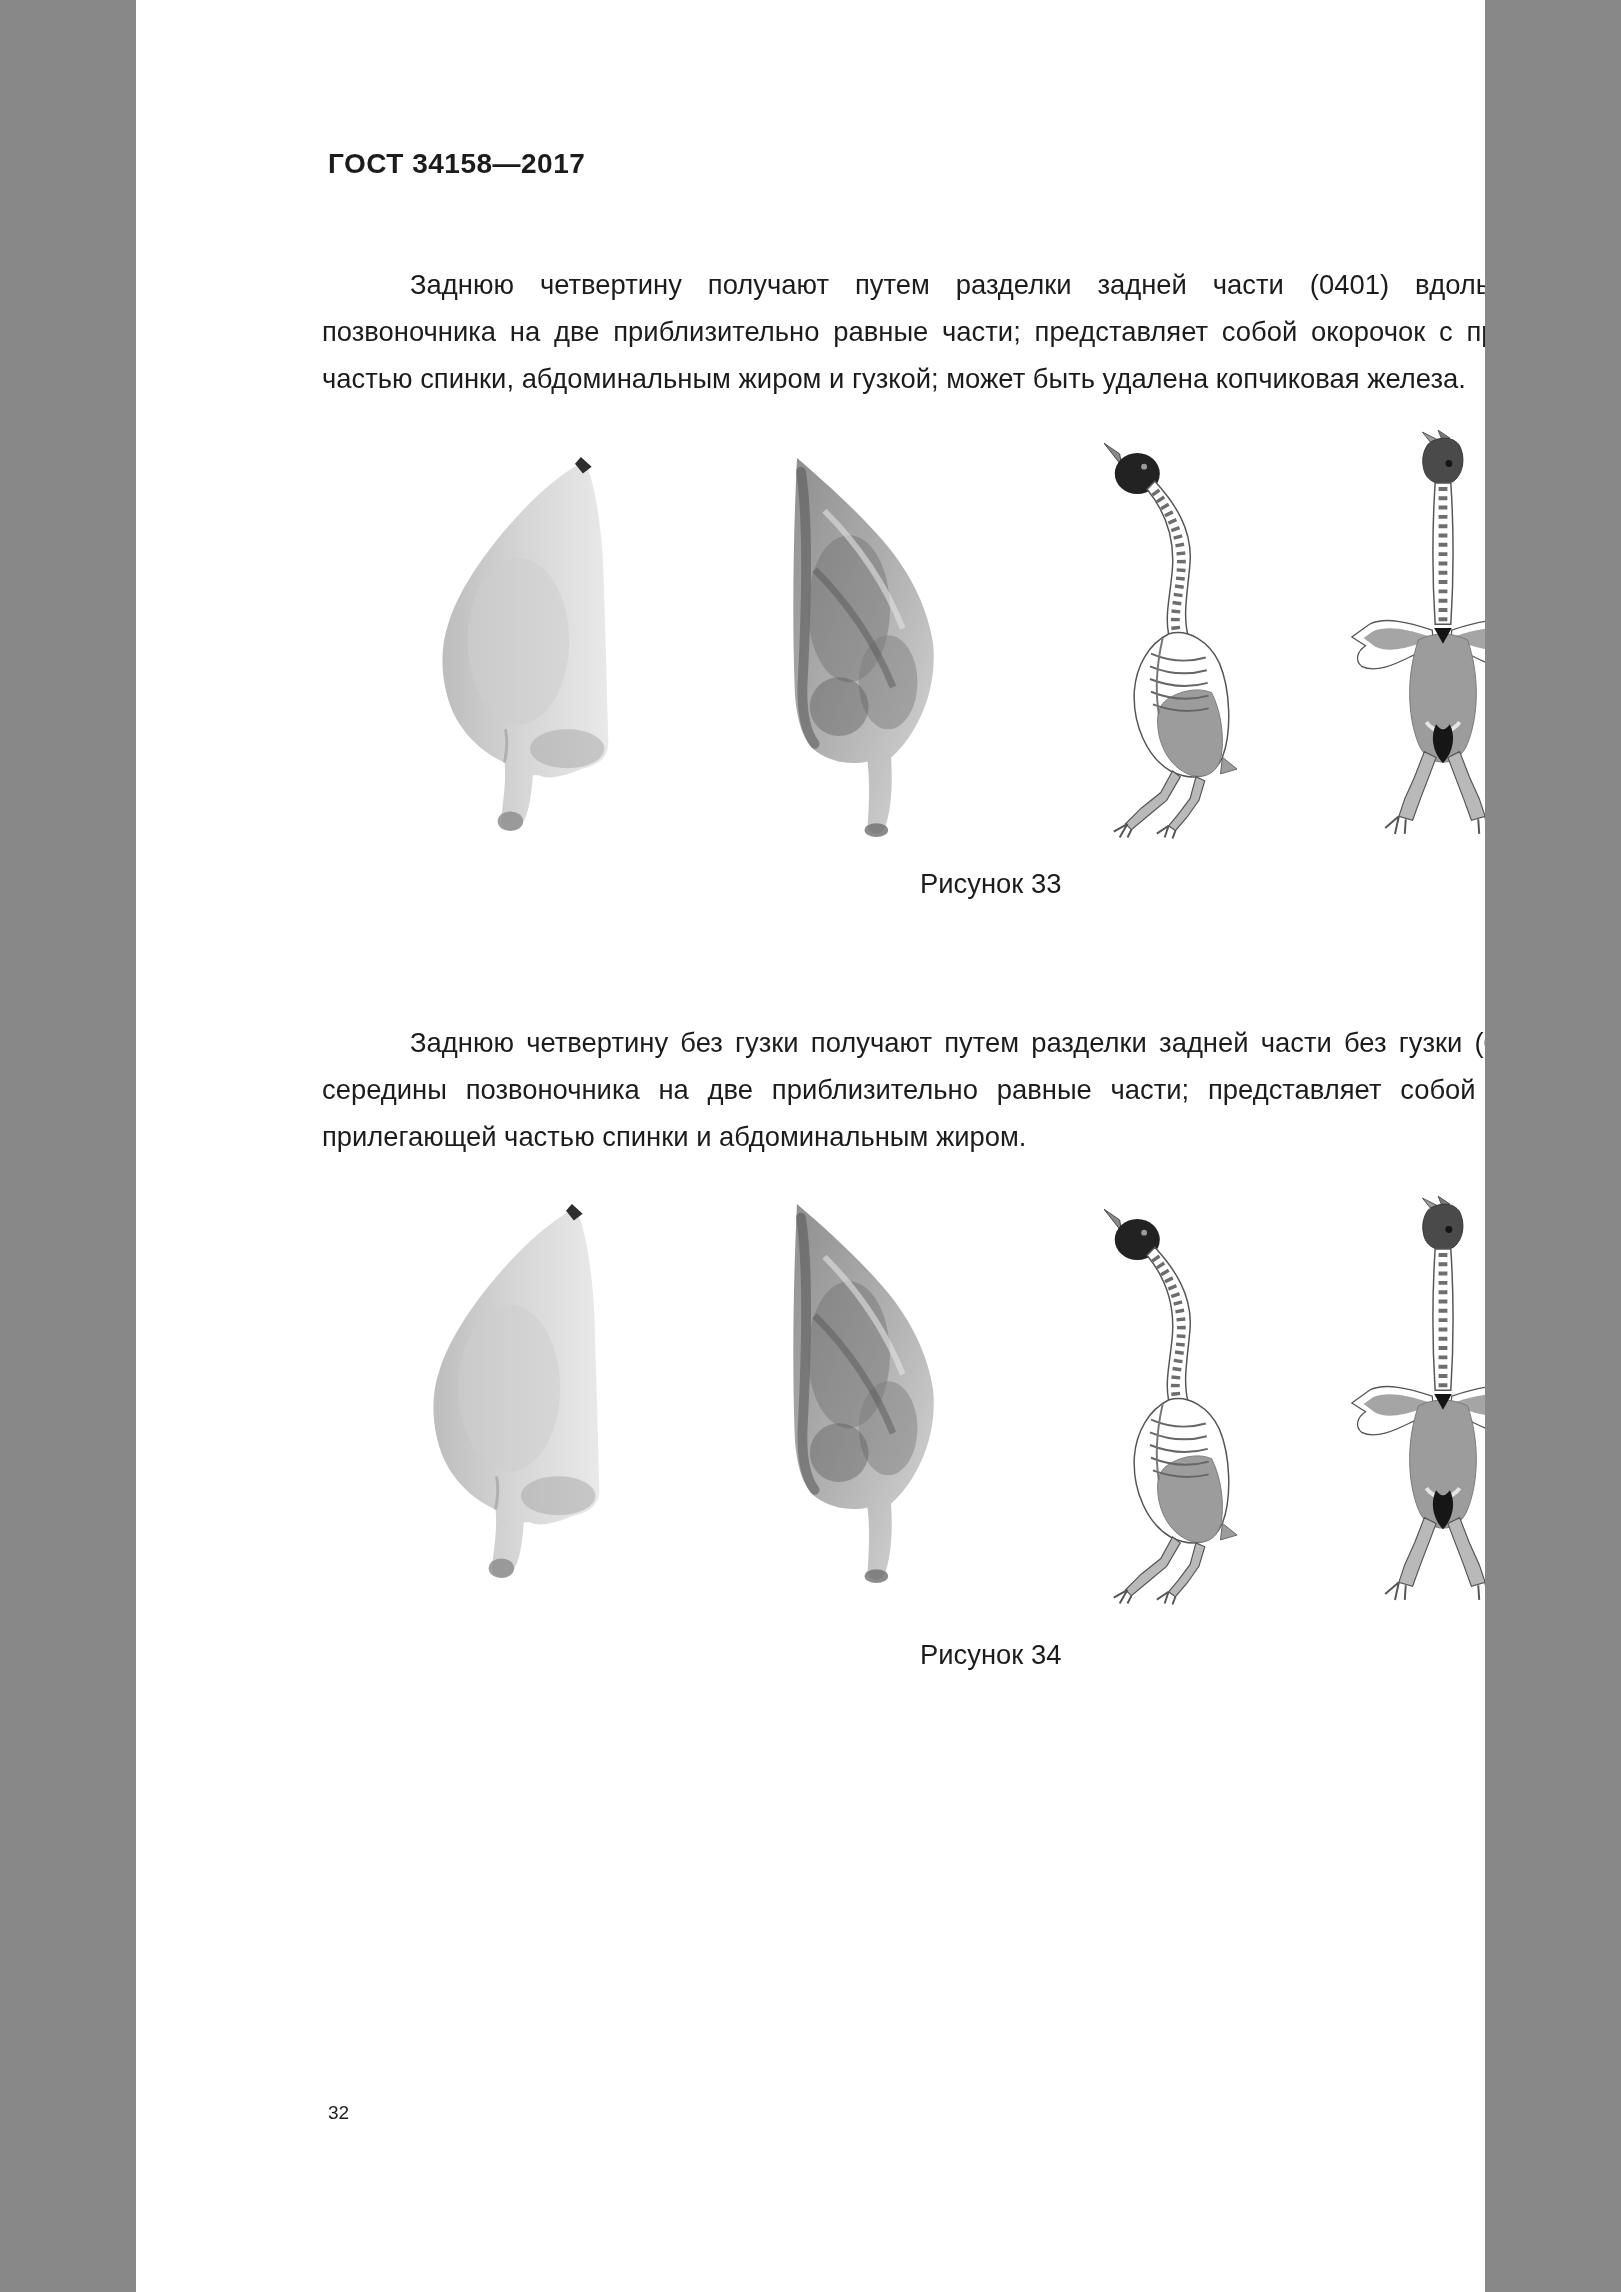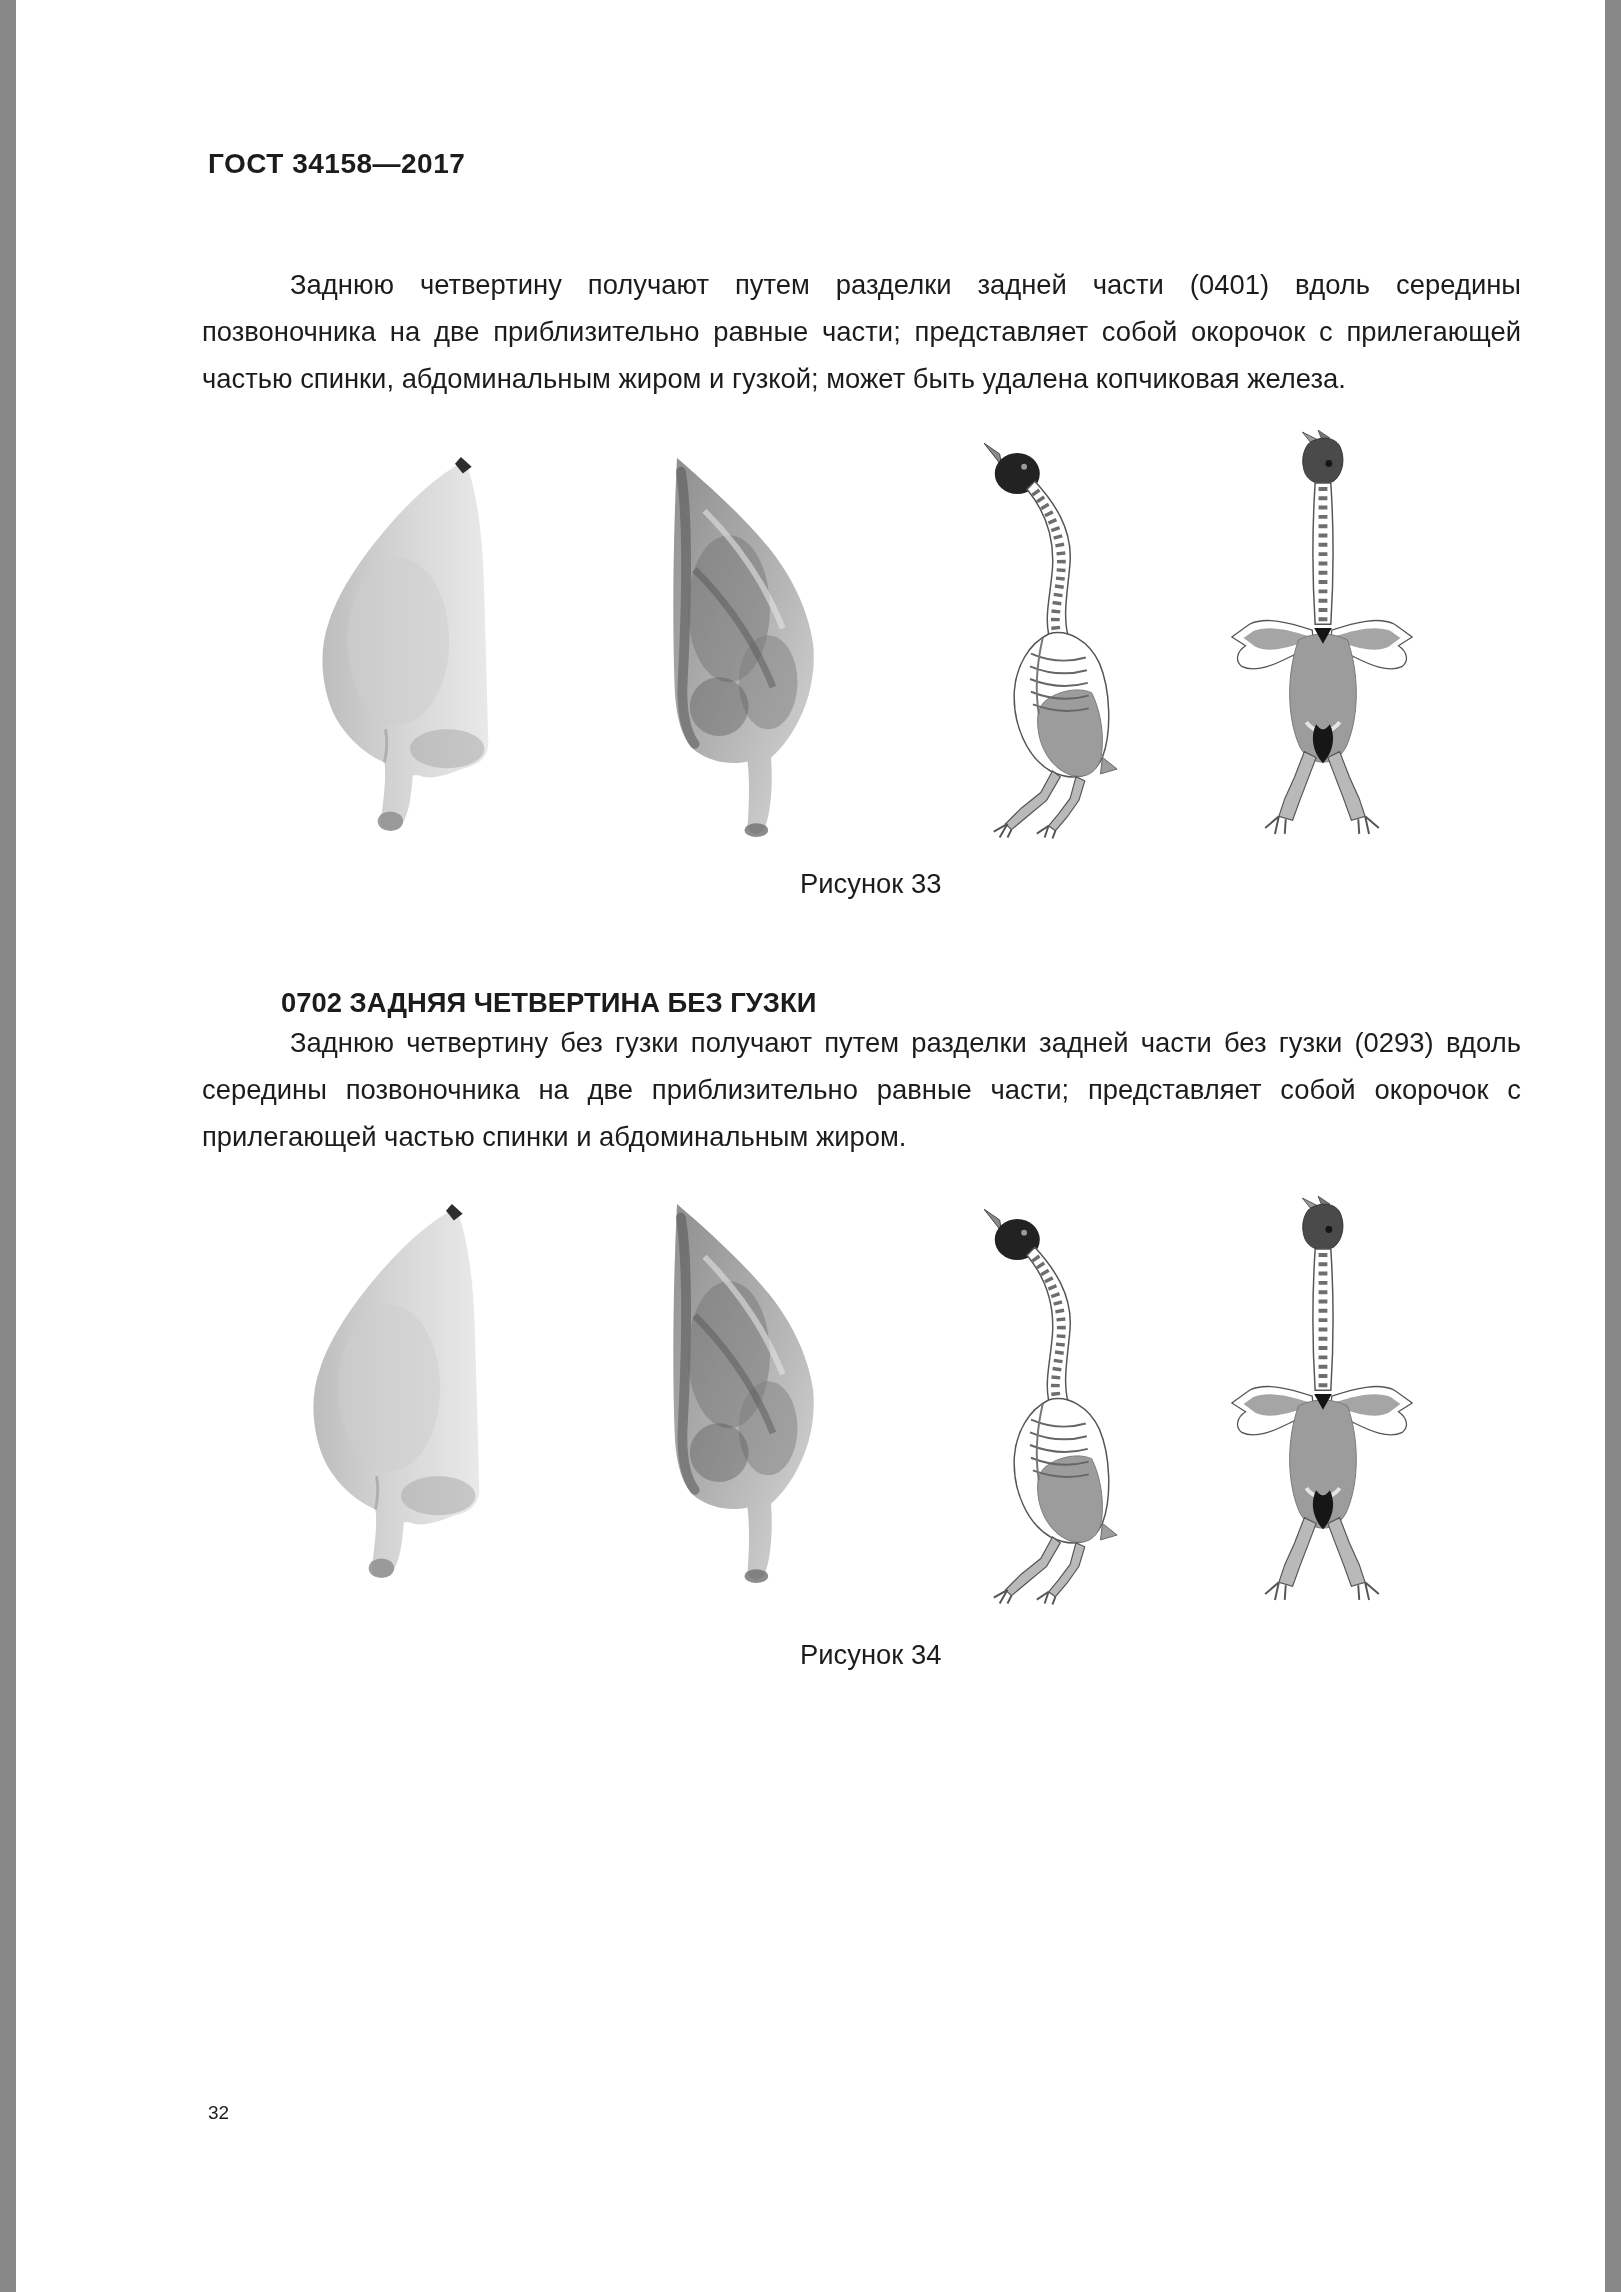--- a/index.html
+++ b/index.html
@@ -1,18 +1,18 @@
 <!DOCTYPE html>
 <html lang="ru"><head>
 <meta charset="utf-8">
 <style>
   html, body { margin: 0; padding: 0; background: #888; }
   .page {
     position: relative;
-    width: 1589px;
+    width: 1349px;
     height: 2293px;
     margin: 0 auto;
     background: #ffffff;
     font-family: "Liberation Sans", sans-serif;
     color: #1c1c1c;
     overflow: hidden;
   }
   .doc-header {
     position: absolute;
     left: 192px;
@@ -152,21 +152,20 @@
       <use href="#sym-photo-bone"></use>
     </svg>
   <svg class="fig-img" style="left:968px; top:428px; width:137px; height:412px" viewBox="0 0 140 420" width="137" height="412">
       <use href="#sym-skel-side"></use>
     </svg>
   <svg class="fig-img" style="left:1208px; top:428px; width:196px; height:412px" viewBox="0 0 200 420" width="196" height="412">
       <use href="#sym-skel-front"></use>
     </svg>
   <div class="fig-caption c33">Рисунок 33</div>
 
-  <div class="section-title s2">0702 ЗАДНЯЯ ЧЕТВЕРТИНА БЕЗ ГУЗКИ</div>
   <div class="section-body s2">Заднюю четвертину без гузки получают путем разделки задней части без гузки (0293) вдоль середины позвоночника на две приблизительно равные части; представляет собой окорочок с прилегающей частью спинки и абдоминальным жиром.</div>
 
   <svg class="fig-img" style="left:280px; top:1202px; width:207px; height:377px" viewBox="0 0 211 385" width="207" height="377">
       <use href="#sym-photo-skin"></use>
     </svg>
   <svg class="fig-img" style="left:610px; top:1198px; width:197px; height:385px" viewBox="0 0 201 393" width="197" height="385">
       <use href="#sym-photo-bone"></use>
     </svg>
   <svg class="fig-img" style="left:968px; top:1194px; width:137px; height:412px" viewBox="0 0 140 420" width="137" height="412">
       <use href="#sym-skel-side"></use>

